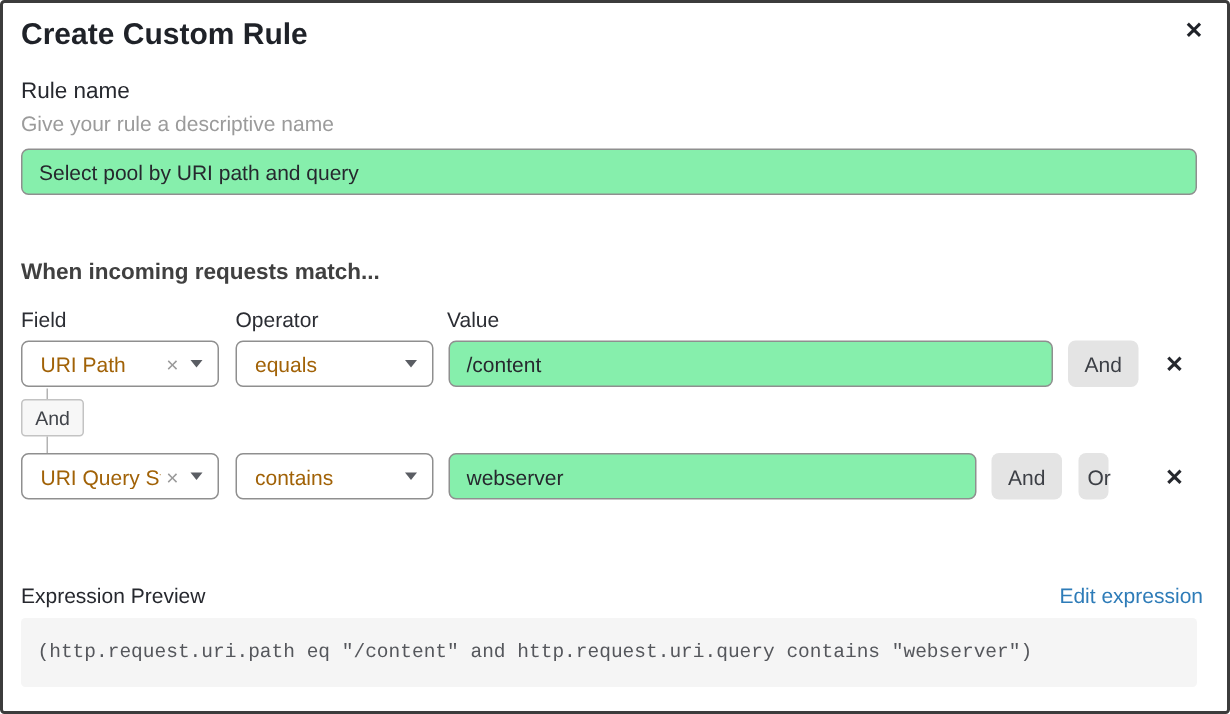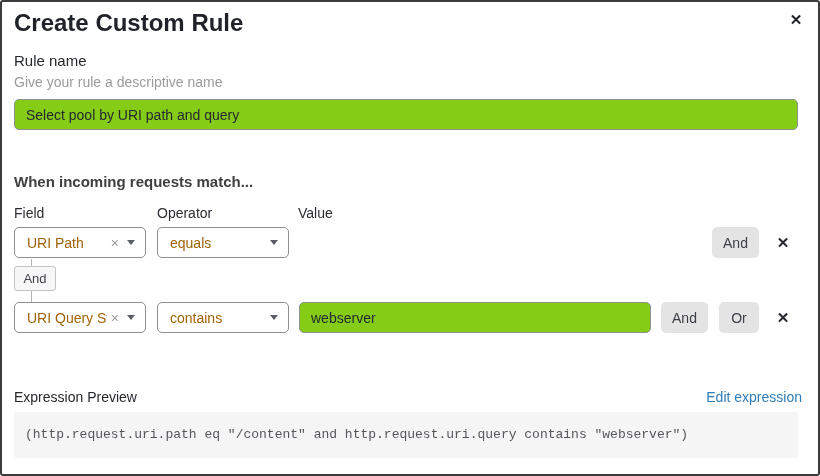--- a/index.html
+++ b/index.html
@@ -8,29 +8,29 @@
     width:820px;height:476px;
     box-sizing:border-box;
     background:#ffffff;
     border:2px solid #3c3c3c;
     border-radius:3px;
     font-family:"Liberation Sans",sans-serif;
     color:#26282e;
     overflow:hidden;
   }
   .abs{position:absolute;}
-  .title{left:12px;top:8px;font-size:24px;line-height:26px;font-weight:700;color:#1f2228;}
+  .title{left:12px;top:8px;font-size:20px;line-height:26px;font-weight:700;color:#1f2228;}
   .close-btn{right:10px;top:6px;width:24px;height:24px;background:none;border:none;
     font-size:15px;font-weight:700;color:#1f2228;cursor:pointer;padding:0;}
   .field-label{font-size:15px;color:#26282e;line-height:18px;}
   .helper{font-size:14px;color:#9b9b9b;line-height:18px;}
   .inp{
     height:31px;border:1px solid #8f8f8f;border-radius:5px;
     padding:0 11px;font-size:14px;color:#26282e;
-    box-sizing:border-box;font-family:"Liberation Sans",sans-serif;background:#84cc16;outline:none;
+    box-sizing:border-box;font-family:"Liberation Sans",sans-serif;background:#86efac;outline:none;
   }
   .heading{font-size:15px;font-weight:700;color:#404040;}
   .col-label{font-size:14px;color:#2b2d33;}
   .sel{
     height:31px;border:1px solid #8f8f8f;border-radius:5px;background:#fff;
     display:flex;align-items:center;padding:0 10px 0 12px;box-sizing:border-box;
     font-size:14px;cursor:pointer;
   }
   .sel .sel-txt{flex:1 1 auto;white-space:nowrap;overflow:hidden;color:#a16207;}
   .sel .clear-x{color:#9a9a9a;font-size:14px;line-height:14px;margin:0 8px 0 4px;cursor:pointer;}
@@ -79,39 +79,40 @@
 
   <div class="abs sel" style="left:12px;top:225px;width:132px;">
     <span class="sel-txt">URI Path</span>
     <span class="clear-x">×</span>
     <span class="caret"></span>
   </div>
   <div class="abs sel" style="left:155px;top:225px;width:132px;">
     <span class="sel-txt">equals</span>
     <span class="caret"></span>
   </div>
+  <input class="abs inp" style="left: 297px; top: 225px; width: 403px;" type="text" value="/content">
   <button class="abs btn" style="left:710px;top:225px;width:47px;">And</button>
   <button class="abs xbtn" style="left:768px;top:225px;">✕</button>
 
   <div class="abs vline" style="left:29px;top:257px;height:7px;"></div>
   <div class="abs and-badge" style="left:12px;top:264px;">And</div>
   <div class="abs vline" style="left:29px;top:289px;height:11px;"></div>
 
   <div class="abs sel" style="left:12px;top:300px;width:132px;">
     <span class="sel-txt">URI Query St...</span>
     <span class="clear-x">×</span>
     <span class="caret"></span>
   </div>
   <div class="abs sel" style="left:155px;top:300px;width:132px;">
     <span class="sel-txt">contains</span>
     <span class="caret"></span>
   </div>
   <input class="abs inp" style="left: 297px; top: 300px; width: 352px;" type="text" value="webserver">
   <button class="abs btn" style="left:659px;top:300px;width:47px;">And</button>
-  <button class="abs btn" style="left:717px;top:300px;width:40px;">Or</button>
+  <button class="abs btn" style="left:717px;top:300px;width:20px;">Or</button>
   <button class="abs xbtn" style="left:768px;top:300px;">✕</button>
 
   <div class="abs expr-label" style="left:12px;top:387px;">Expression Preview</div>
   <a class="abs link" style="right:16px;top:387px;">Edit expression</a>
   <div class="abs code-block">
     <span class="code-text">(http.request.uri.path eq "/content" and http.request.uri.query contains "webserver")</span>
   </div>
 
 </div>
 

